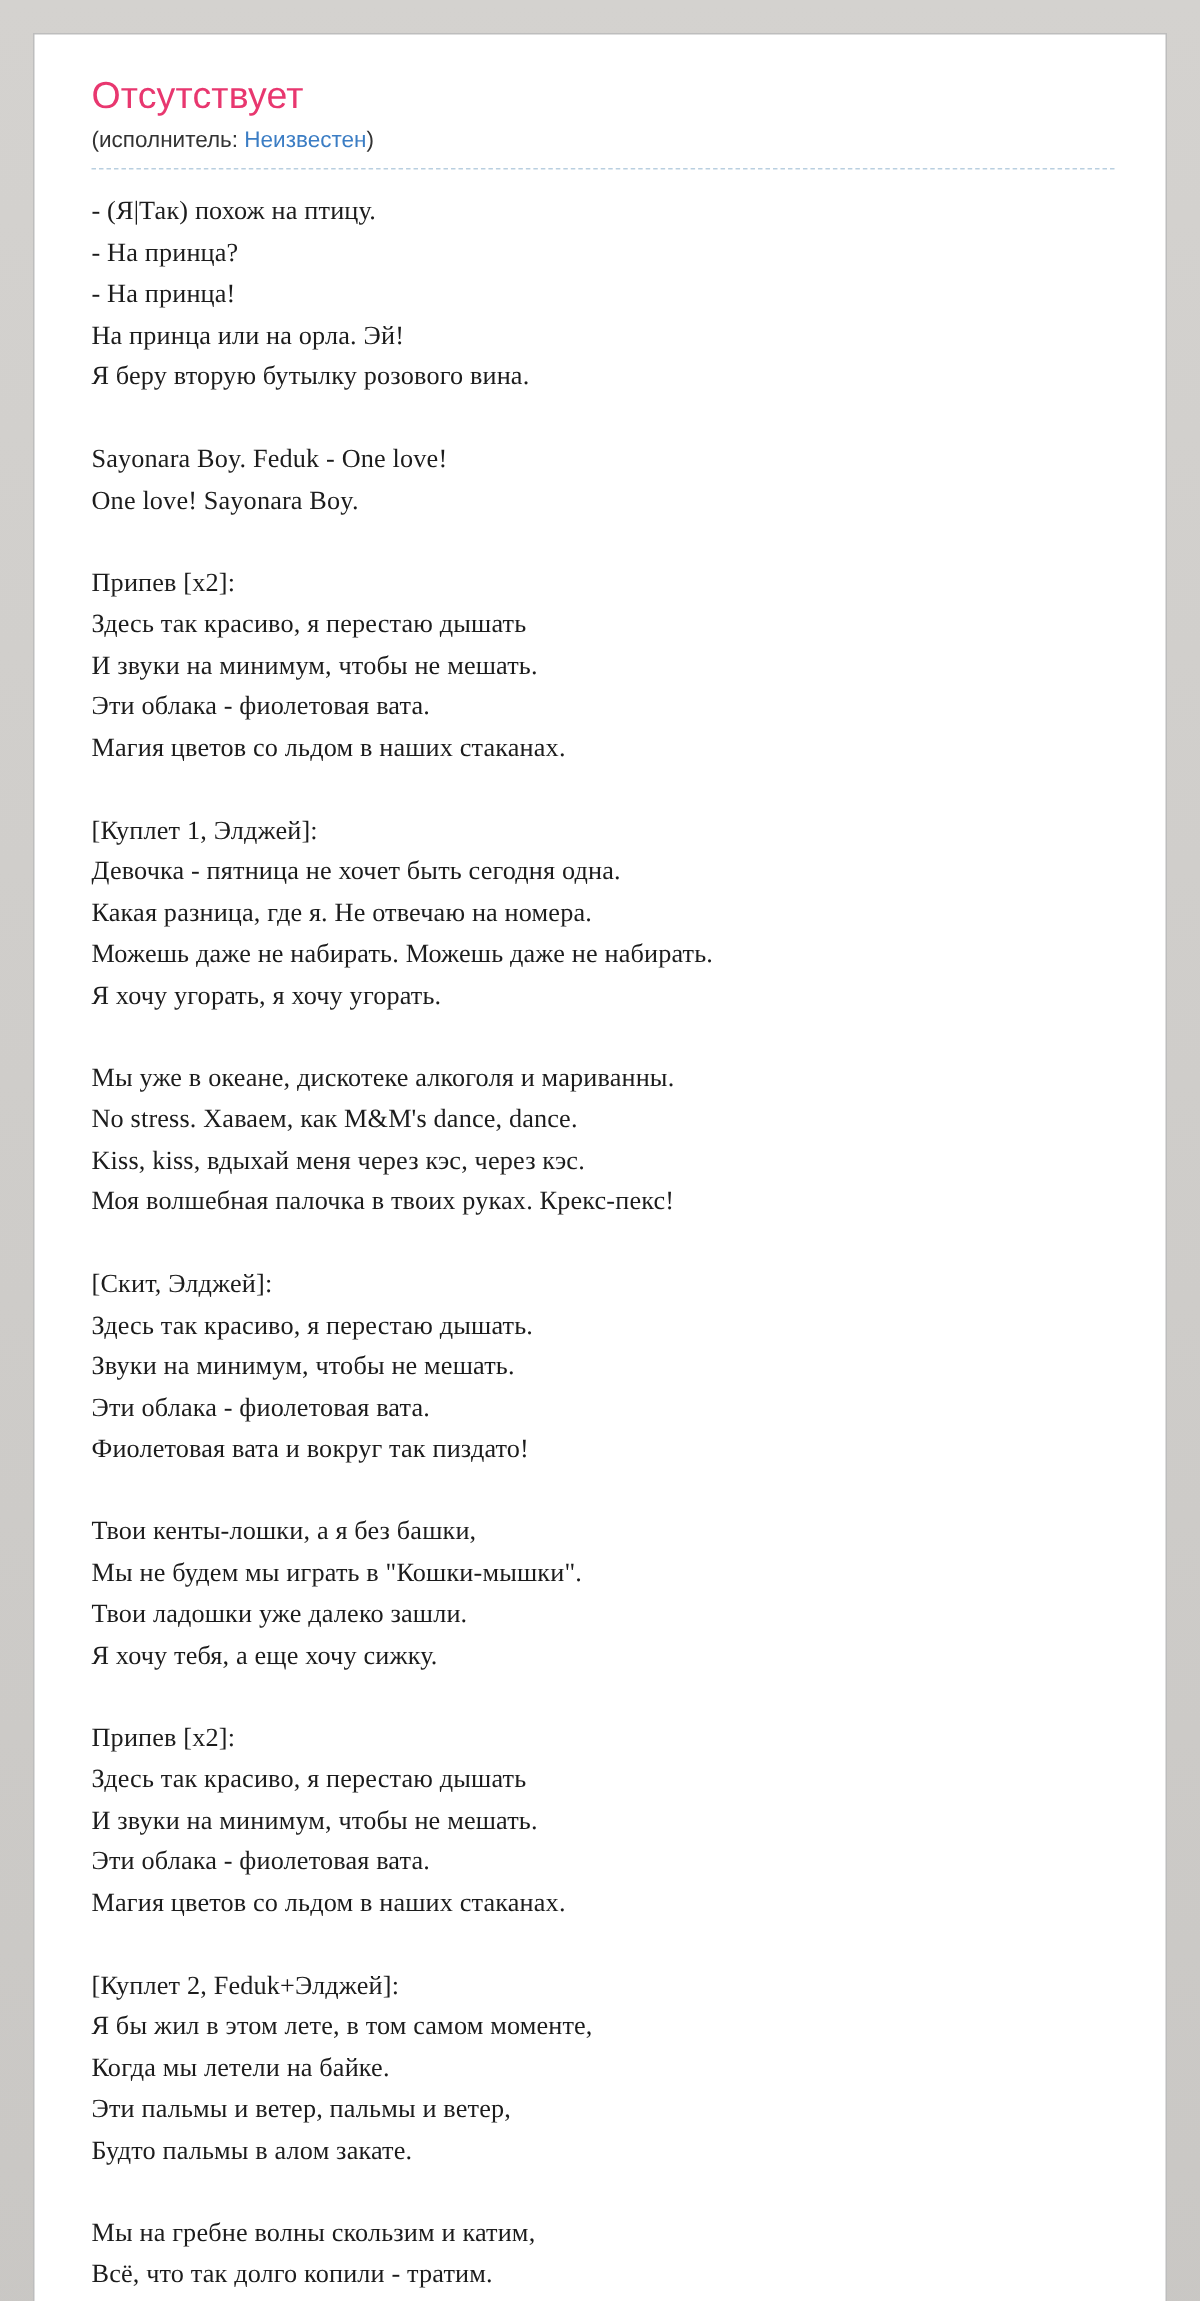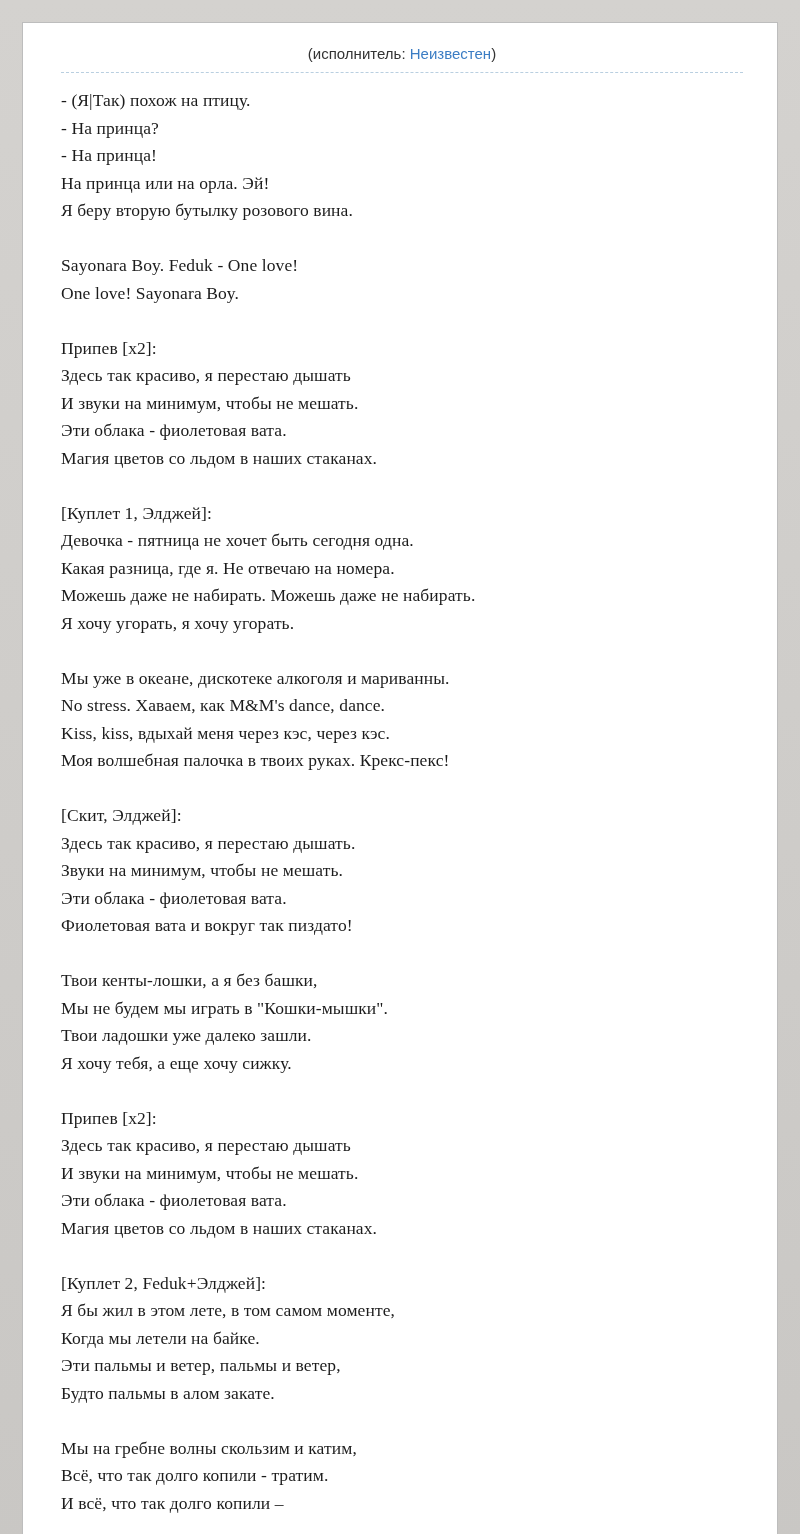--- a/index.html
+++ b/index.html
@@ -35,21 +35,20 @@
     font-size: 25px;
     line-height: 1.2;
     font-weight: normal;
     margin: 4px 0 6px 0;
     letter-spacing: 0.1px;
   }
   .artist-line {
     font-size: 15px;
     color: #333333;
     margin-bottom: 10px;
-    text-align: center;
   }
   .artist-link {
     color: #3b7dc4;
     text-decoration: none;
     cursor: pointer;
   }
   .divider {
     border: none;
     border-top: 1px dashed #b9cfe0;
     margin: 0 0 14px 0;
@@ -71,20 +70,21 @@
     display: block;
     font-family: Liberation Serif, serif;
   }
 </style>
 </head>
 <body>
 
 <div class="page-frame">
   <div class="sheet">
 
+    <h1 class="song-title">Отсутствует</h1>
 
     <div class="artist-line"><span>(исполнитель: </span><a class="artist-link" href="#">Неизвестен</a><span>)</span></div>
 
     <hr class="divider">
 
     <div class="lyrics" id="lyrics-body"><span class="line">- (Я|Так) похож на птицу.</span><span class="line">- На принца?</span><span class="line">- На принца!</span><span class="line">На принца или на орла. Эй!</span><span class="line">Я беру вторую бутылку розового вина.</span><span class="blank"></span><span class="line">Sayonara Boy. Feduk - One love!</span><span class="line">One love! Sayonara Boy.</span><span class="blank"></span><span class="line">Припев [x2]:</span><span class="line">Здесь так красиво, я перестаю дышать</span><span class="line">И звуки на минимум, чтобы не мешать.</span><span class="line">Эти облака - фиолетовая вата.</span><span class="line">Магия цветов со льдом в наших стаканах.</span><span class="blank"></span><span class="line">[Куплет 1, Элджей]:</span><span class="line">Девочка - пятница не хочет быть сегодня одна.</span><span class="line">Какая разница, где я. Не отвечаю на номера.</span><span class="line">Можешь даже не набирать. Можешь даже не набирать.</span><span class="line">Я хочу угорать, я хочу угорать.</span><span class="blank"></span><span class="line">Мы уже в океане, дискотеке алкоголя и мариванны.</span><span class="line">No stress. Хаваем, как M&amp;M's dance, dance.</span><span class="line">Kiss, kiss, вдыхай меня через кэс, через кэс.</span><span class="line">Моя волшебная палочка в твоих руках. Крекс-пекс!</span><span class="blank"></span><span class="line">[Скит, Элджей]:</span><span class="line">Здесь так красиво, я перестаю дышать.</span><span class="line">Звуки на минимум, чтобы не мешать.</span><span class="line">Эти облака - фиолетовая вата.</span><span class="line">Фиолетовая вата и вокруг так пиздато!</span><span class="blank"></span><span class="line">Твои кенты-лошки, а я без башки,</span><span class="line">Мы не будем мы играть в "Кошки-мышки".</span><span class="line">Твои ладошки уже далеко зашли.</span><span class="line">Я хочу тебя, а еще хочу сижку.</span><span class="blank"></span><span class="line">Припев [x2]:</span><span class="line">Здесь так красиво, я перестаю дышать</span><span class="line">И звуки на минимум, чтобы не мешать.</span><span class="line">Эти облака - фиолетовая вата.</span><span class="line">Магия цветов со льдом в наших стаканах.</span><span class="blank"></span><span class="line">[Куплет 2, Feduk+Элджей]:</span><span class="line">Я бы жил в этом лете, в том самом моменте,</span><span class="line">Когда мы летели на байке.</span><span class="line">Эти пальмы и ветер, пальмы и ветер,</span><span class="line">Будто пальмы в алом закате.</span><span class="blank"></span><span class="line">Мы на гребне волны скользим и катим,</span><span class="line">Всё, что так долго копили - тратим.</span><span class="line">И всё, что так долго копили –</span></div>
 
   </div>
 </div>
 

